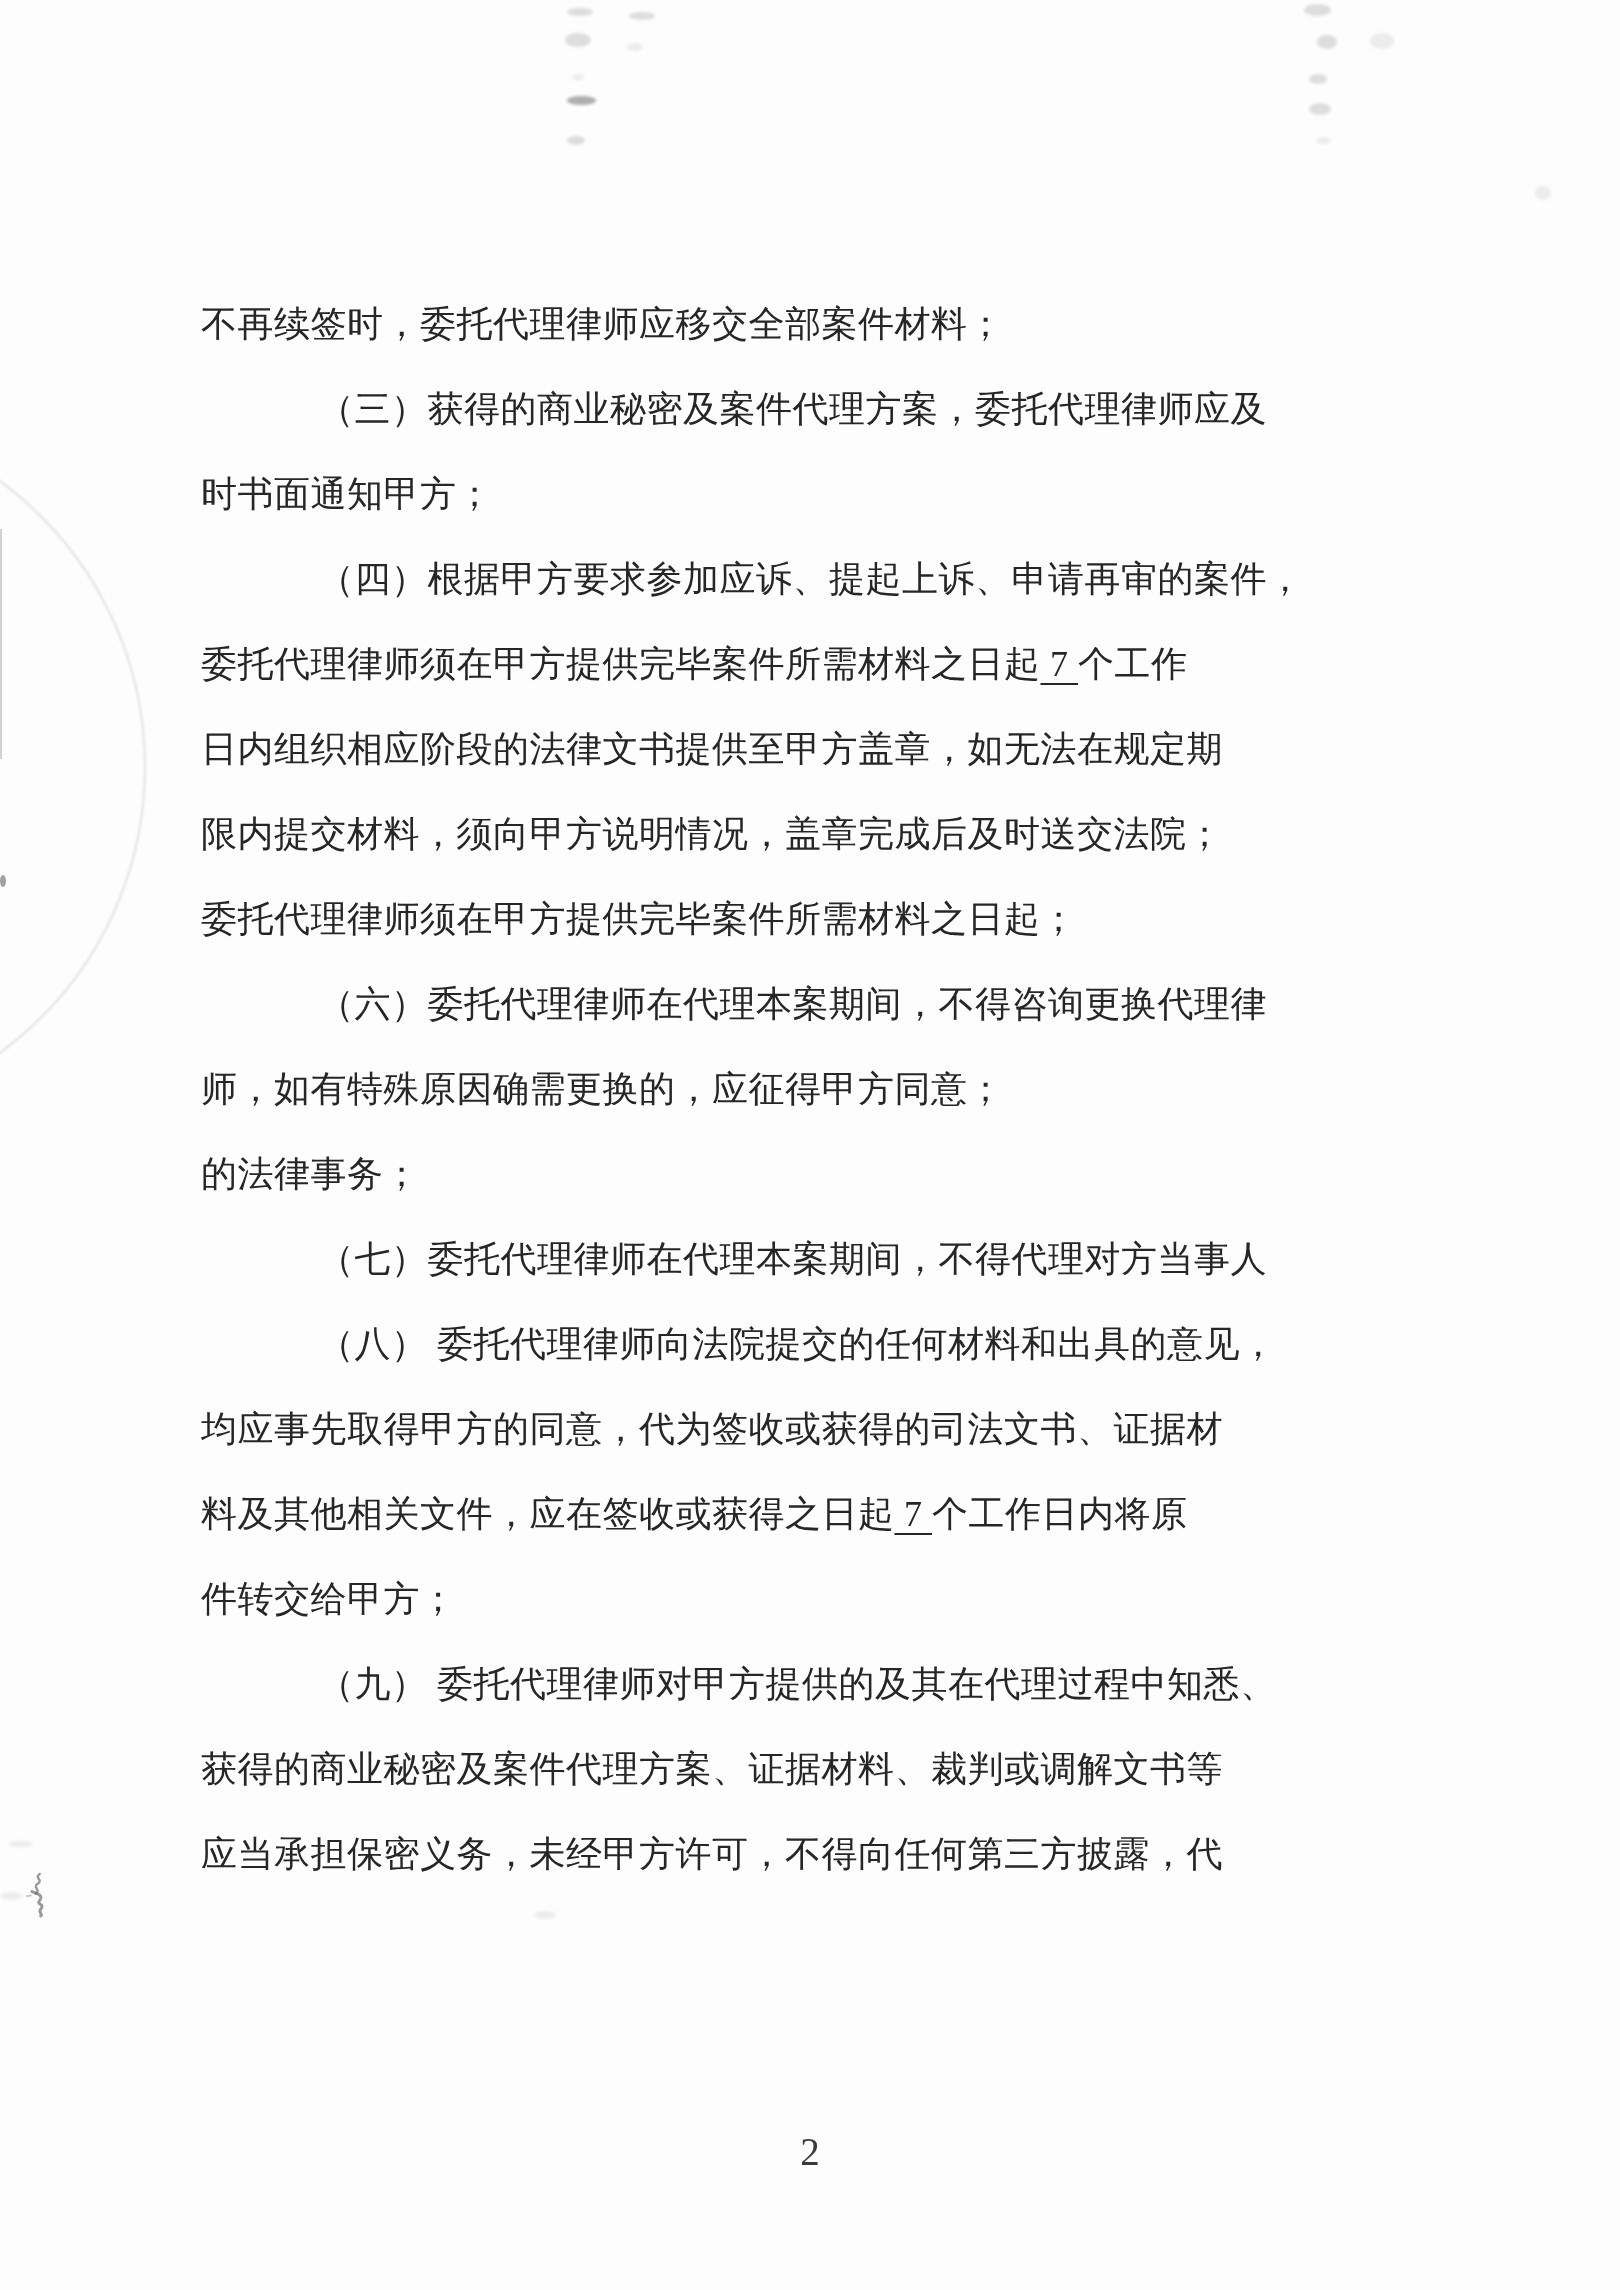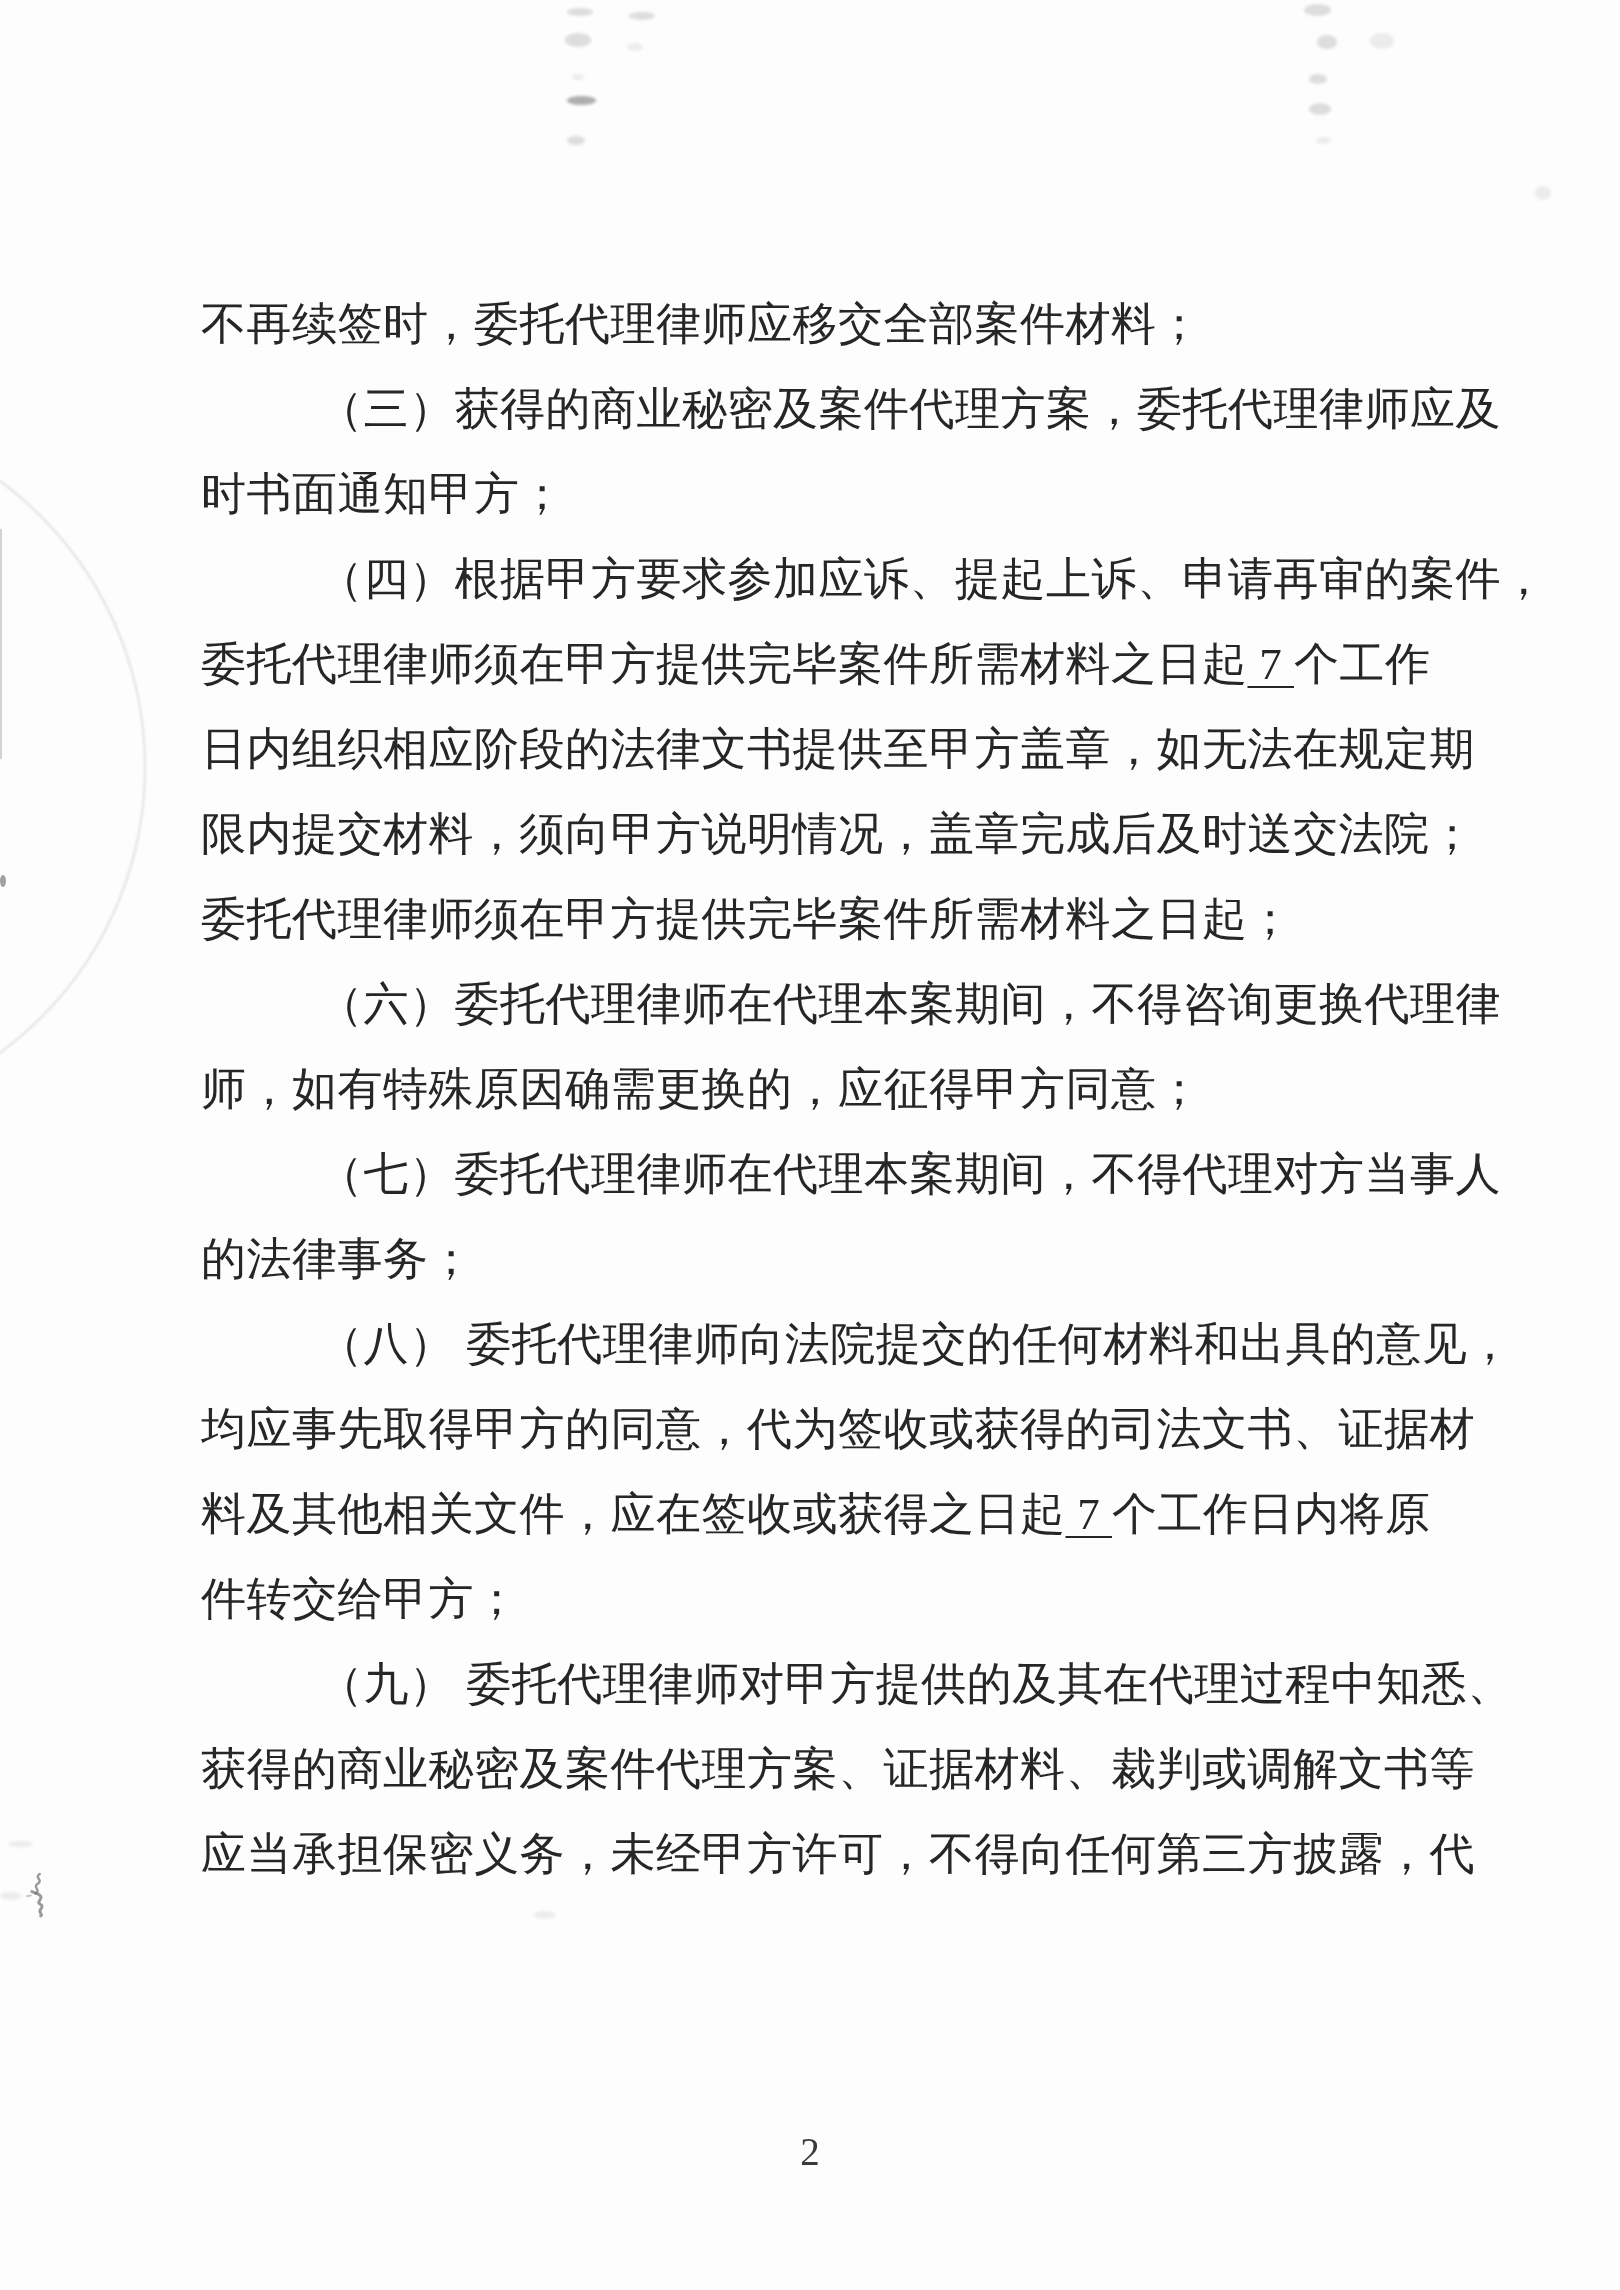--- a/index.html
+++ b/index.html
@@ -13,21 +13,21 @@
     color: #262626;
   }
   
   .doc-body {
     position: absolute;
     left: 201px;
     top: 282px;
     width: 1274px;
   }
   .line {
-    font-size: 45px;
+    font-size: 36px;
     line-height: 85px;
     height: 85px;
     white-space: nowrap;
     letter-spacing: 0.5px;
   }
   .line.indent { padding-left: 117px; }
   .u {
     text-decoration: underline;
     text-underline-offset: 6.9px;
     text-decoration-thickness: 2px;
@@ -134,22 +134,22 @@
       <div class="line"><span>不再续签时，委托代理律师应移交全部案件材料；</span></div>
       <div class="line indent"><span>（三）获得的商业秘密及案件代理方案，委托代理律师应及</span></div>
       <div class="line"><span>时书面通知甲方；</span></div>
       <div class="line indent"><span>（四）根据甲方要求参加应诉、提起上诉、申请再审的案件，</span></div>
       <div class="line"><span>委托代理律师须在甲方提供完毕案件所需材料之日起</span><span class="u"> 7 </span><span>个工作</span></div>
       <div class="line"><span>日内组织相应阶段的法律文书提供至甲方盖章，如无法在规定期</span></div>
       <div class="line"><span>限内提交材料，须向甲方说明情况，盖章完成后及时送交法院；</span></div>
       <div class="line"><span>委托代理律师须在甲方提供完毕案件所需材料之日起；</span></div>
       <div class="line indent"><span>（六）委托代理律师在代理本案期间，不得咨询更换代理律</span></div>
       <div class="line"><span>师，如有特殊原因确需更换的，应征得甲方同意；</span></div>
+      <div class="line"><span>的法律事务；</span></div>
       <div class="line indent"><span>（七）委托代理律师在代理本案期间，不得代理对方当事人</span></div>
-      <div class="line"><span>的法律事务；</span></div>
       <div class="line indent"><span>（八） 委托代理律师向法院提交的任何材料和出具的意见，</span></div>
       <div class="line"><span>均应事先取得甲方的同意，代为签收或获得的司法文书、证据材</span></div>
       <div class="line"><span>料及其他相关文件，应在签收或获得之日起</span><span class="u"> 7 </span><span>个工作日内将原</span></div>
       <div class="line"><span>件转交给甲方；</span></div>
       <div class="line indent"><span>（九） 委托代理律师对甲方提供的及其在代理过程中知悉、</span></div>
       <div class="line"><span>获得的商业秘密及案件代理方案、证据材料、裁判或调解文书等</span></div>
       <div class="line"><span>应当承担保密义务，未经甲方许可，不得向任何第三方披露，代</span></div>
     </div>
 
   <div class="page-number">2</div>

